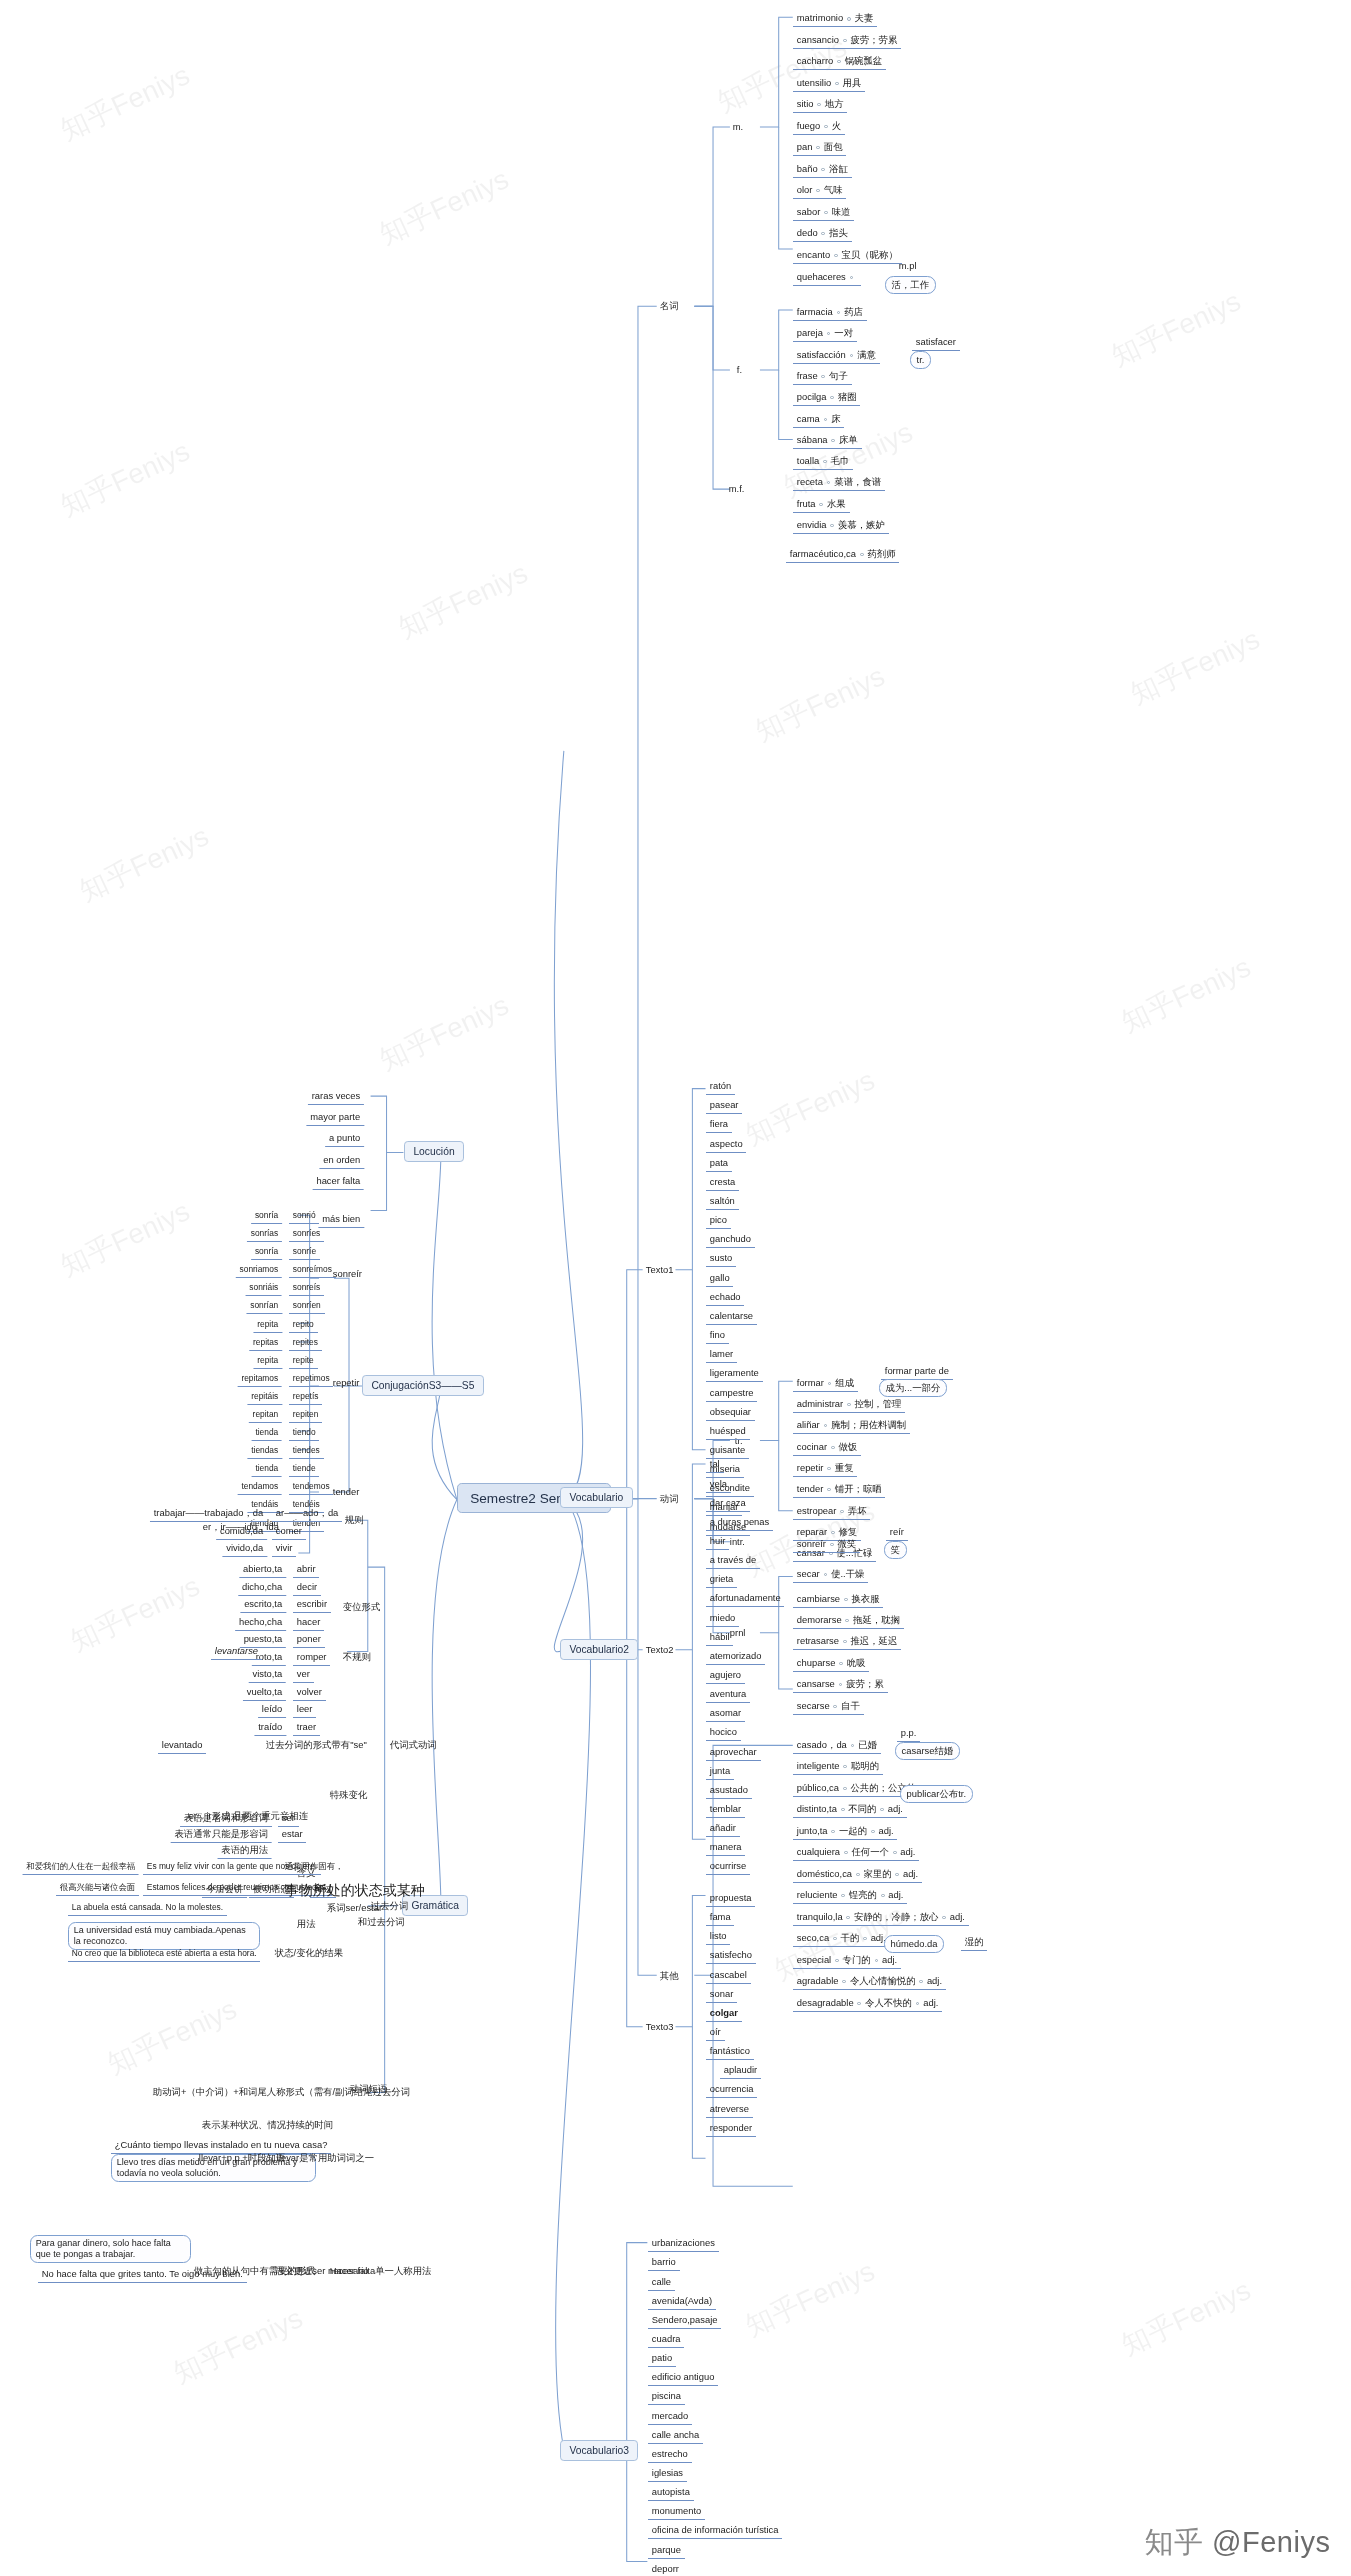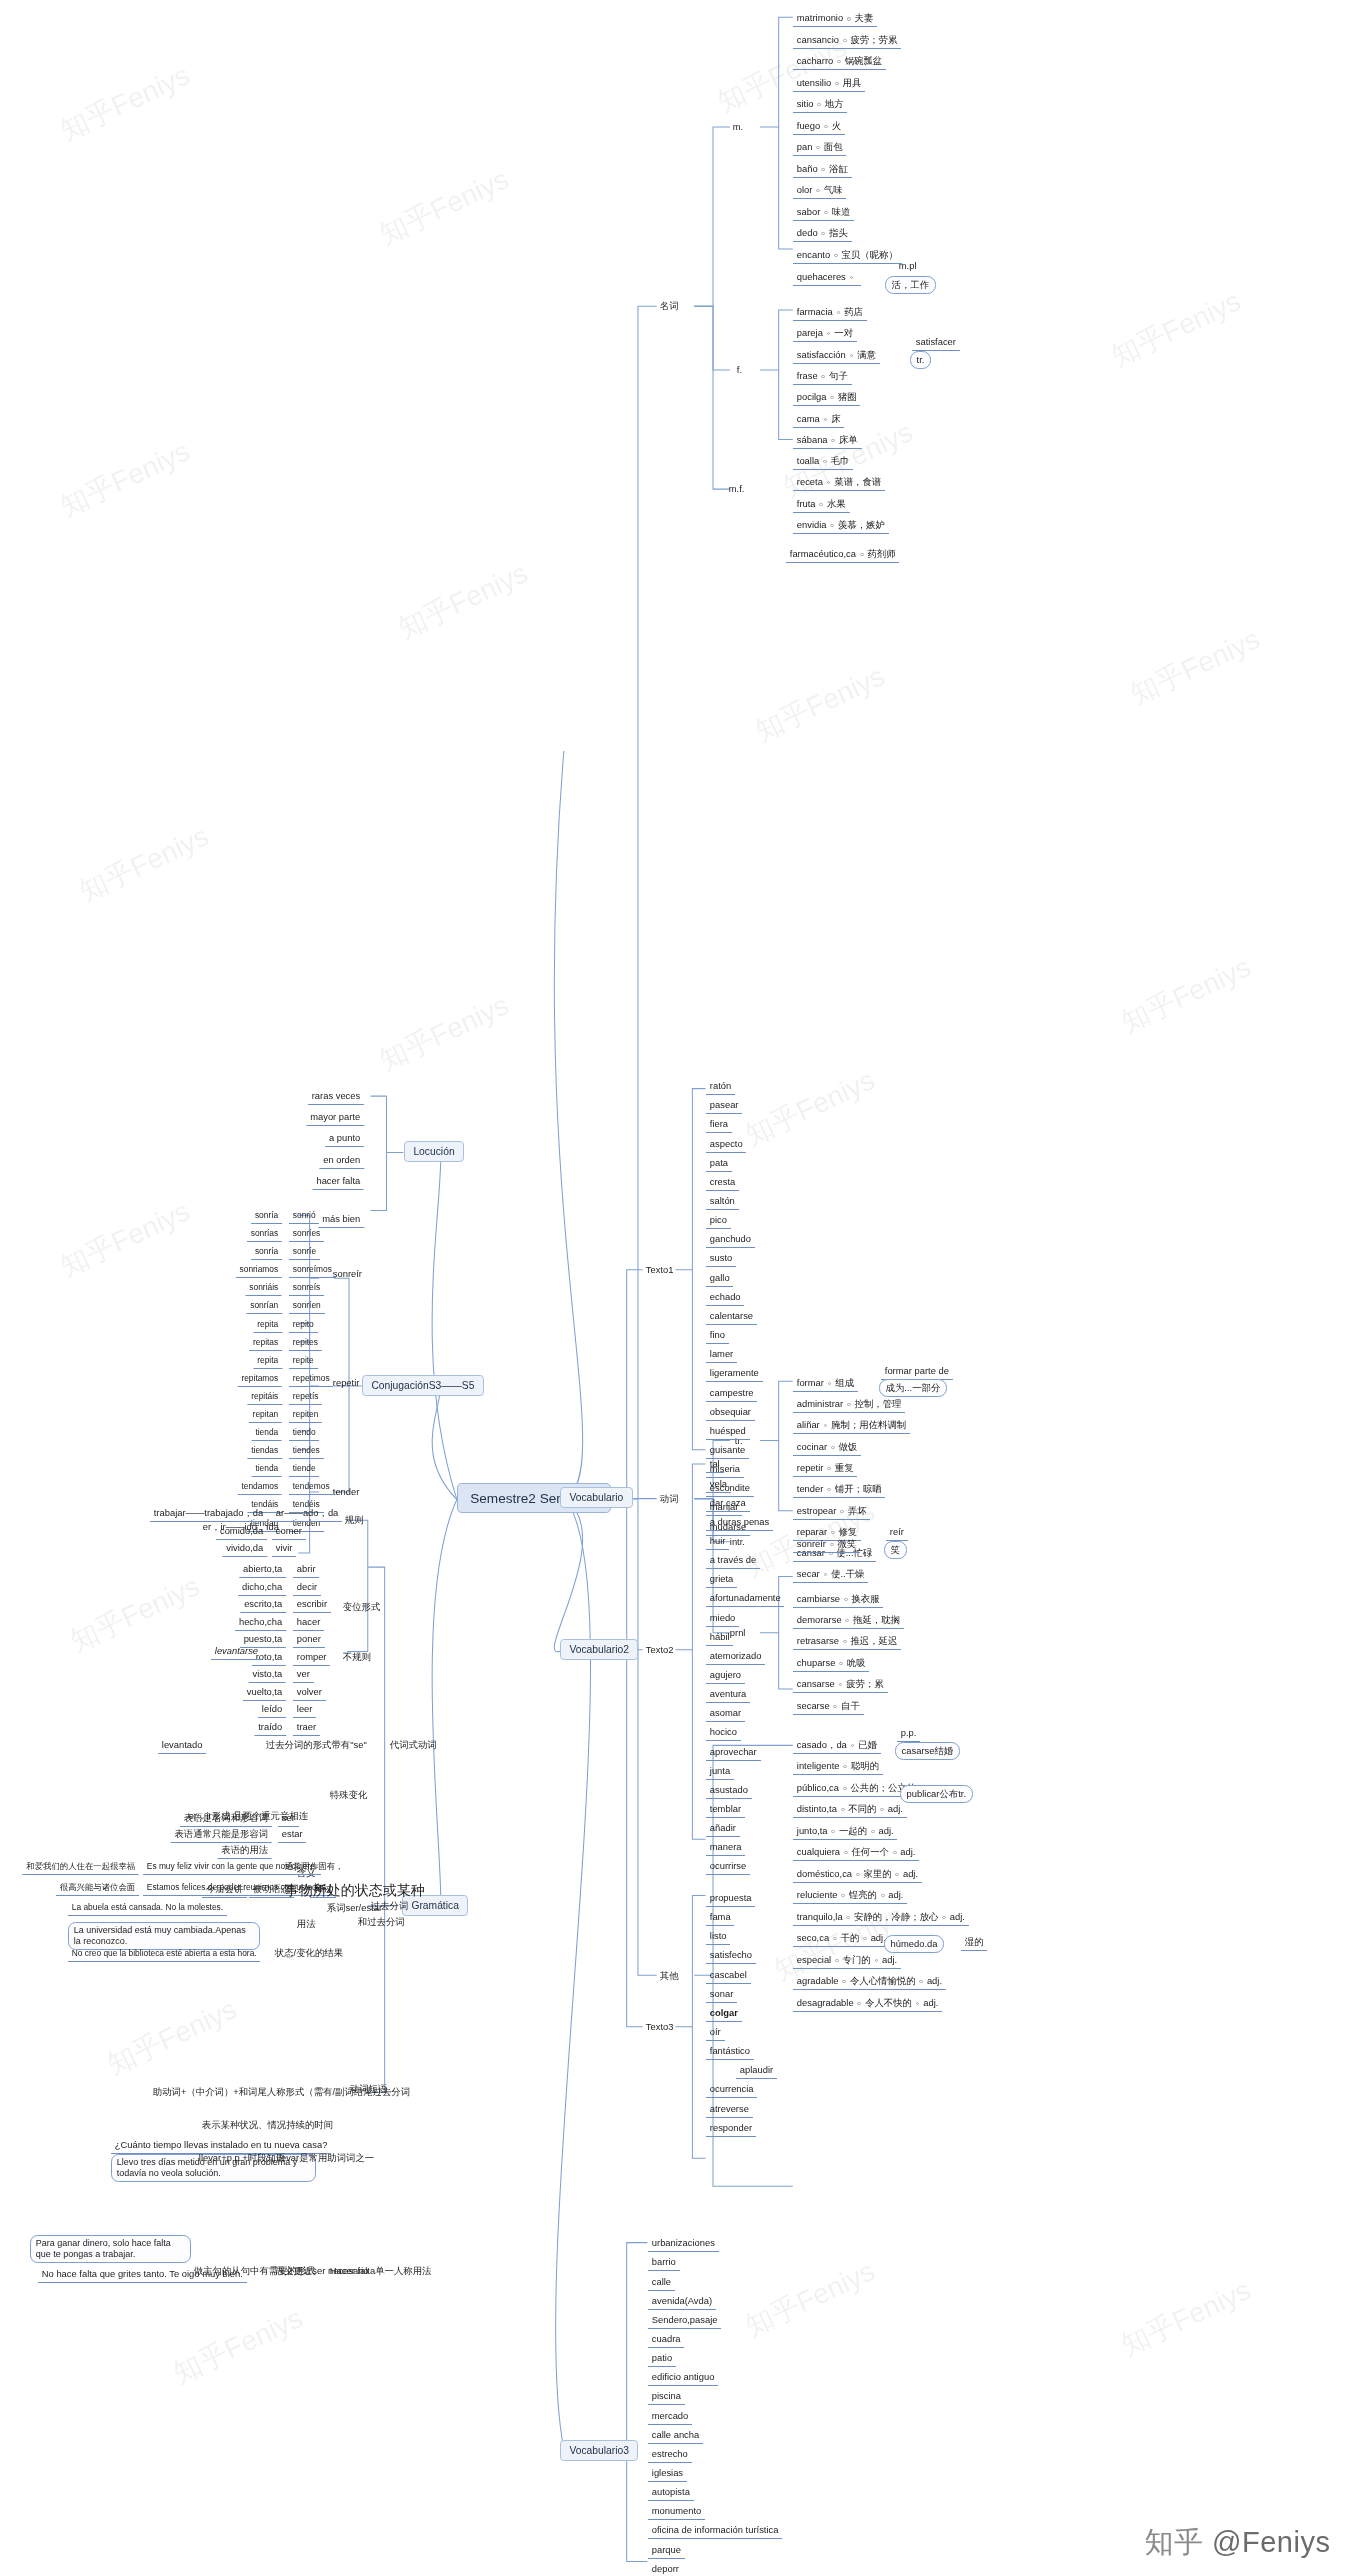--- a/index.html
+++ b/index.html
@@ -428,21 +428,21 @@
 <div id="t3-items">
     <div class="node" style="left: 706px; top: 1891px;">propuesta</div>
     <div class="node" style="left: 706px; top: 1910px;">fama</div>
     <div class="node" style="left: 706px; top: 1929px;">listo</div>
     <div class="node" style="left: 706px; top: 1948px;">satisfecho</div>
     <div class="node" style="left: 706px; top: 1968px;">cascabel</div>
     <div class="node" style="left: 706px; top: 1987px;">sonar</div>
     <div class="node" style="left: 706px; top: 2006px; font-weight: bold;">colgar</div>
     <div class="node" style="left: 706px; top: 2025px;">oír</div>
     <div class="node" style="left: 706px; top: 2044px;">fantástico</div>
-    <div class="node" style="left: 736px; top: 2063px;">aplaudir</div>
+    <div class="node" style="left: 720px; top: 2063px;">aplaudir</div>
     <div class="node" style="left: 706px; top: 2082px;">ocurrencia</div>
     <div class="node" style="left: 706px; top: 2102px;">atreverse</div>
     <div class="node" style="left: 706px; top: 2121px;">responder</div>
   </div>
 
 <div id="v3-items">
     <div class="node" style="left: 648px; top: 2236px;">urbanizaciones</div>
     <div class="node" style="left: 648px; top: 2255px;">barrio</div>
     <div class="node" style="left: 648px; top: 2275px;">calle</div>
     <div class="node" style="left: 648px; top: 2294px;">avenida(Avda)</div>

